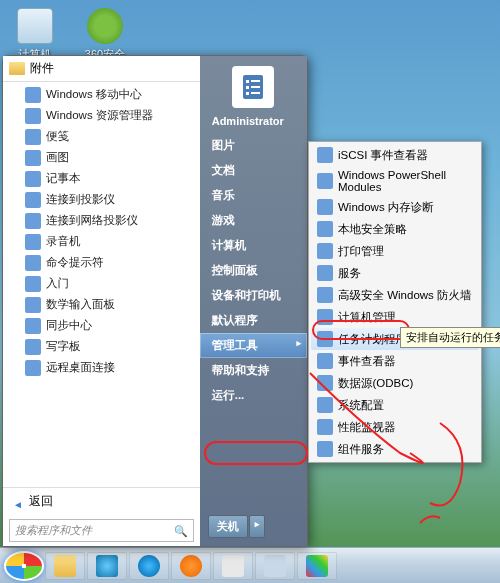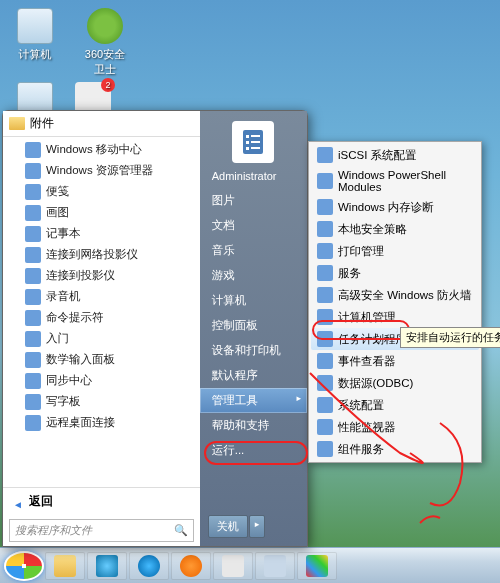--- a/index.html
+++ b/index.html
@@ -9,33 +9,33 @@
 .di-computer{top:8px;left:10px;}
 .di-computer .ico{background:linear-gradient(#e8f2fa,#b8d4e8);border:1px solid #8ab;}
 .di-360{top:8px;left:80px;}
 .di-360 .ico{background:radial-gradient(circle,#7cc142 40%,#4a9020 100%);border-radius:50%;}
 .di-recycle{top:82px;left:10px;}
 .di-recycle .ico{background:linear-gradient(#e8f2fa,#b8d4e8);border:1px solid #8ab;border-radius:3px;}
 .di-soft{top:82px;left:68px;}
 .di-soft .ico{background:#eee;position:relative;}
 .di-soft .ico::before{content:"2";position:absolute;right:-4px;top:-4px;background:#e33;color:#fff;border-radius:50%;width:14px;height:14px;font-size:9px;line-height:14px;}
 
-.start-menu{position:absolute;left:2px;bottom:36px;width:306px;height:437px;display:flex;background:#fff;border:1px solid #666;border-radius:6px 6px 0 0;box-shadow:2px 2px 12px rgba(0,0,0,.5);z-index:10;}
+.start-menu{position:absolute;left:2px;bottom:36px;width:306px;height:492px;display:flex;background:#fff;border:1px solid #666;border-radius:6px 6px 0 0;box-shadow:2px 2px 12px rgba(0,0,0,.5);z-index:10;}
 .sm-left{width:198px;display:flex;flex-direction:column;background:#fff;}
 .sm-title{display:flex;align-items:center;padding:4px 6px;font-size:12px;border-bottom:1px solid #ddd;}
 .sm-title .fico{width:16px;height:13px;background:linear-gradient(#fce08a,#e8b84a);border-radius:1px;margin-right:5px;}
 .sm-list{flex:1;overflow:hidden;padding:2px 0;}
 .sm-item{display:flex;align-items:center;padding:2px 8px 2px 22px;font-size:11.5px;color:#222;cursor:pointer;line-height:17px;}
 .sm-item .mico{width:16px;height:16px;margin-right:5px;background:#6a9edb;border-radius:2px;flex-shrink:0;}
-.sm-back{padding:5px 10px;font-size:12px;border-top:1px solid #ddd;display:flex;align-items:flex-end;cursor:pointer;font-weight:bold;}
+.sm-back{padding:5px 10px;font-size:12px;border-top:1px solid #ddd;display:flex;align-items:flex-end;cursor:pointer;}
 .sm-back::before{content:"◄";color:#3a7edb;margin-right:6px;font-size:10px;}
-.sm-search{margin:4px 6px;display:flex;align-items:center;border:1px solid #bbb;padding:3px 5px;font-size:11px;color:#888;font-style:italic;}
+.sm-search{margin:4px 6px;display:flex;align-items:flex-end;border:1px solid #bbb;padding:3px 5px;font-size:11px;color:#888;font-style:italic;}
 .sm-search::after{content:"🔍";margin-left:auto;font-style:normal;color:#5a8edb;}
 
-.sm-right{width:108px;background:linear-gradient(180deg,#7a8a9c 0%,#5f7088 100%);color:#fff;display:flex;flex-direction:column;padding-top:6px;}
+.sm-right{width:108px;background:linear-gradient(180deg,#7a8a9c 0%,#5f7088 100%);color:#fff;display:flex;flex-direction:column;padding-top:6px;font-weight:bold;}
 .sm-avatar{width:42px;height:42px;margin:4px auto;background:#fff;border-radius:4px;display:flex;align-items:center;justify-content:center;}
 .sm-avatar svg{width:32px;height:32px;}
 .sm-rtitle{font-size:11px;text-align:left;padding:3px 12px 6px;}
 .sm-ritem{padding:5px 12px;font-size:11.5px;cursor:pointer;position:relative;}
 .sm-ritem:hover,.sm-ritem.hl{background:rgba(96,144,192,.8);}
 .sm-ritem.hl{background:linear-gradient(#7aa9d8,#5a8ac0);box-shadow:inset 0 0 0 1px rgba(255,255,255,.3);}
 .sm-ritem.sub::after{content:"▸";position:absolute;right:6px;font-size:9px;}
 .sm-shutdown{margin:auto 8px 8px;display:flex;}
 .sm-shutdown .btn{background:linear-gradient(#8aacc8,#688aaa);border:1px solid #567;padding:3px 8px;font-size:11px;color:#fff;cursor:pointer;border-radius:2px;}
 .sm-shutdown .arr{background:linear-gradient(#8aacc8,#688aaa);border:1px solid #567;padding:3px 5px;font-size:9px;color:#fff;cursor:pointer;border-radius:2px;margin-left:1px;}
@@ -86,25 +86,25 @@
         <div class="sm-item">
           <span class="mico"></span>
           <span>画图</span>
         </div>
         <div class="sm-item">
           <span class="mico"></span>
           <span>记事本</span>
         </div>
         <div class="sm-item">
           <span class="mico"></span>
+          <span>连接到投影仪</span>
+        </div>
+        <div class="sm-item">
+          <span class="mico"></span>
           <span>连接到网络投影仪</span>
-        </div>
-        <div class="sm-item">
-          <span class="mico"></span>
-          <span>连接到投影仪</span>
         </div>
         <div class="sm-item">
           <span class="mico"></span>
           <span>录音机</span>
         </div>
         <div class="sm-item">
           <span class="mico"></span>
           <span>命令提示符</span>
         </div>
         <div class="sm-item">
@@ -164,21 +164,21 @@
     <div class="sm-shutdown">
       <div class="btn">关机</div>
       <div class="arr">▸</div>
     </div>
   </div>
 </div>
 
 <div class="submenu" id="submenu">
     <div class="sub-item">
       <span class="sico"></span>
-      <span>iSCSI 系统配置</span>
+      <span>iSCSI 事件查看器</span>
     </div>
     <div class="sub-item">
       <span class="sico"></span>
       <span>Windows PowerShell Modules</span>
     </div>
     <div class="sub-item">
       <span class="sico"></span>
       <span>Windows 内存诊断</span>
     </div>
     <div class="sub-item">

